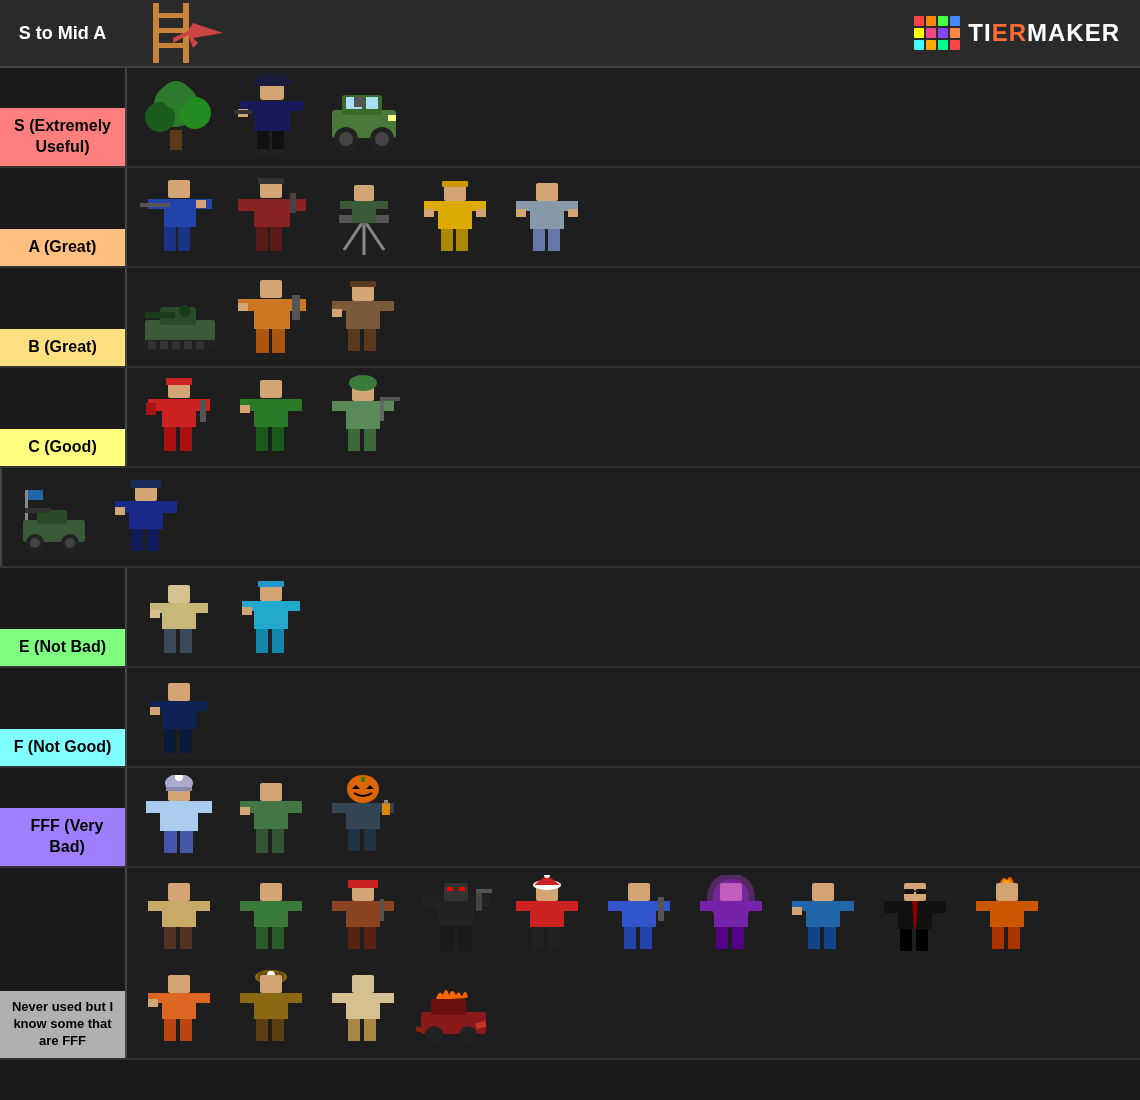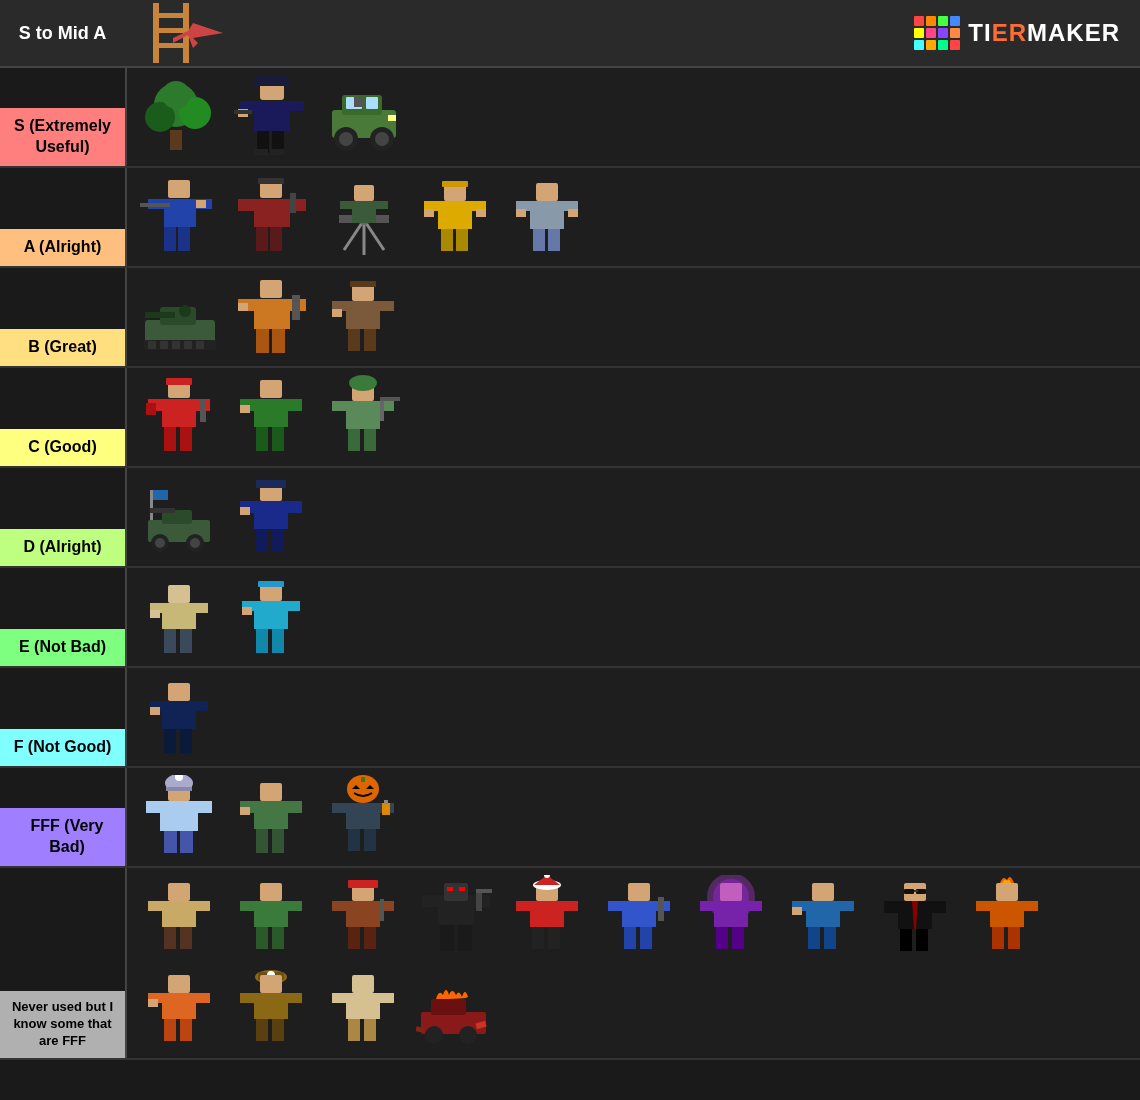--- a/index.html
+++ b/index.html
@@ -241,21 +241,21 @@
           <rect x="64" y="40" width="8" height="6" fill="#ffff88"></rect>
 
           <rect x="30" y="22" width="10" height="10" fill="#555"></rect>
         </svg>
       </div>
     </div>
   </div>
 
   <div class="tier-row">
     <div class="tier-label tier-a">
-      <span>A (Alright)</span>
+      <span>A (Great)</span>
     </div>
     <div class="tier-content">
 
       <div class="char-item">
         <svg class="char-svg" viewBox="0 0 80 85">
           <rect x="28" y="5" width="22" height="18" rx="2" fill="#d4a574"></rect>
           <rect x="24" y="24" width="32" height="28" fill="#2244aa"></rect>
           <rect x="8" y="24" width="16" height="10" fill="#2244aa"></rect>
           <rect x="56" y="24" width="16" height="10" fill="#2244aa"></rect>
 
@@ -430,23 +430,20 @@
           <rect x="56" y="26" width="4" height="20" fill="#666"></rect>
           <rect x="56" y="22" width="20" height="4" fill="#555"></rect>
           <rect x="24" y="54" width="12" height="22" fill="#3a6a3a"></rect>
           <rect x="40" y="54" width="12" height="22" fill="#3a6a3a"></rect>
         </svg>
       </div>
     </div>
   </div>
 
   <div class="tier-row">
-    <div class="tier-label tier-d">
-      <span>D (Alright)</span>
-    </div>
     <div class="tier-content">
 
       <div class="char-item">
         <svg class="char-svg" viewBox="0 0 80 85">
 
           <rect x="10" y="15" width="3" height="30" fill="#888"></rect>
           <rect x="13" y="15" width="15" height="10" fill="#2266aa"></rect>
 
           <rect x="8" y="45" width="62" height="22" rx="2" fill="#3a5a3a"></rect>
 

